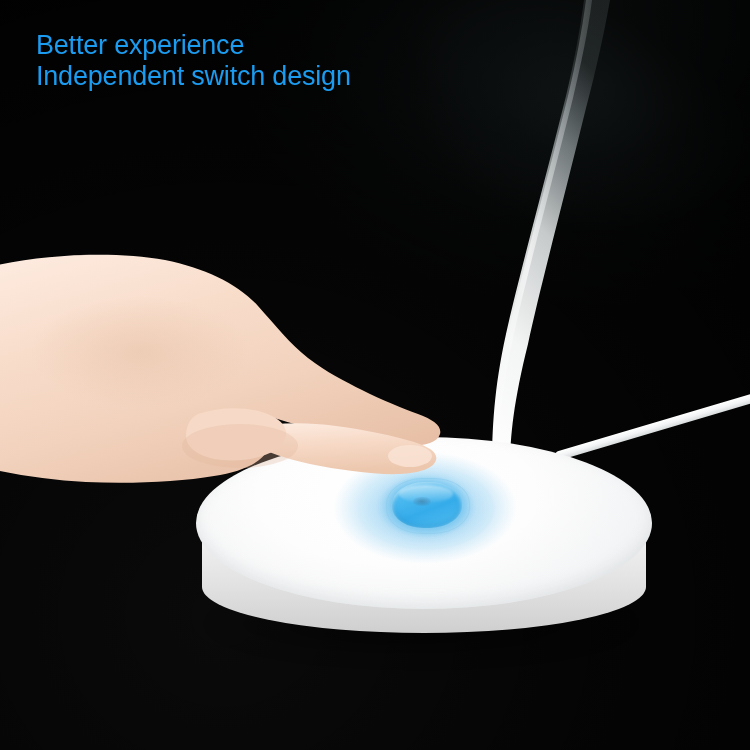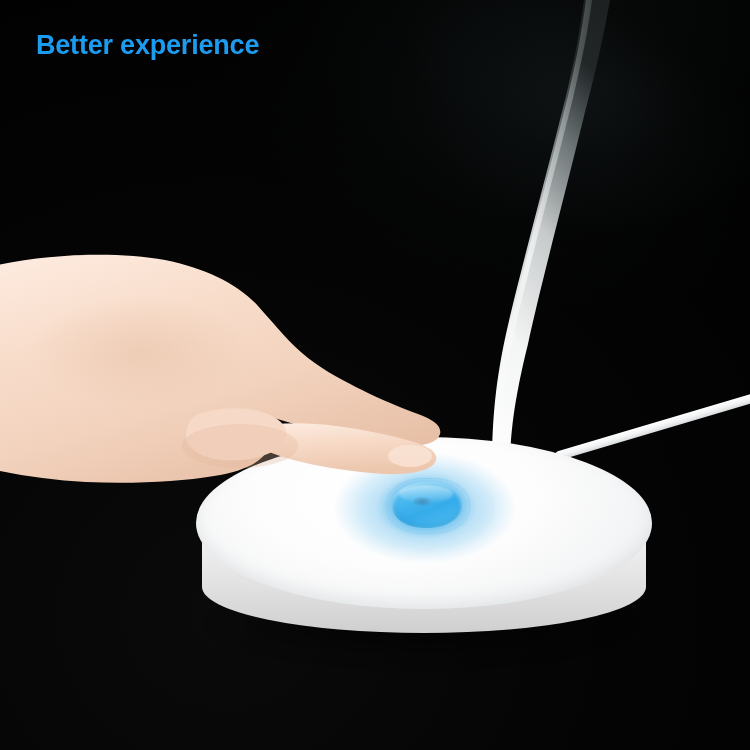--- a/index.html
+++ b/index.html
@@ -50,21 +50,21 @@
                 rgba(0,0,0,0.55) 48%,
                 rgba(0,0,0,0.93) 100%);
   }
 
   
   .headline {
     position: absolute;
     left: 36px; top: 30px;
     color: #1c9cf0;
     font-size: 27px;
-    font-weight: bold;
+    font-weight: normal;
     line-height: 31px;
     letter-spacing: -0.2px;
     white-space: nowrap;
   }
   .headline .l2 { display: block; }
   .subhead {
     position: absolute;
     left: 37px; top: 111px;
     color: #e8e8e8;
     font-size: 15.5px;
@@ -207,20 +207,21 @@
 
 <div id="stage">
 
   <div class="bg-base"></div>
   <div class="bg-glow"></div>
   <div class="bg-glow2"></div>
   <div class="bg-vignette"></div>
 
   <div class="headline">
     <span class="l1">Better experience</span>
+    <span class="l2">Independent switch design</span>
   </div>
 
   <div class="cable"></div>
 
   <svg class="neck-wrap" viewBox="0 0 750 750">
     <defs>
       <linearGradient id="neckGrad" x1="0" y1="1" x2="0.25" y2="0">
         <stop offset="0%" stop-color="#ffffff" stop-opacity="1"></stop>
         <stop offset="30%" stop-color="#fbfcfc" stop-opacity="0.97"></stop>
         <stop offset="58%" stop-color="#e6eaeb" stop-opacity="0.86"></stop>

